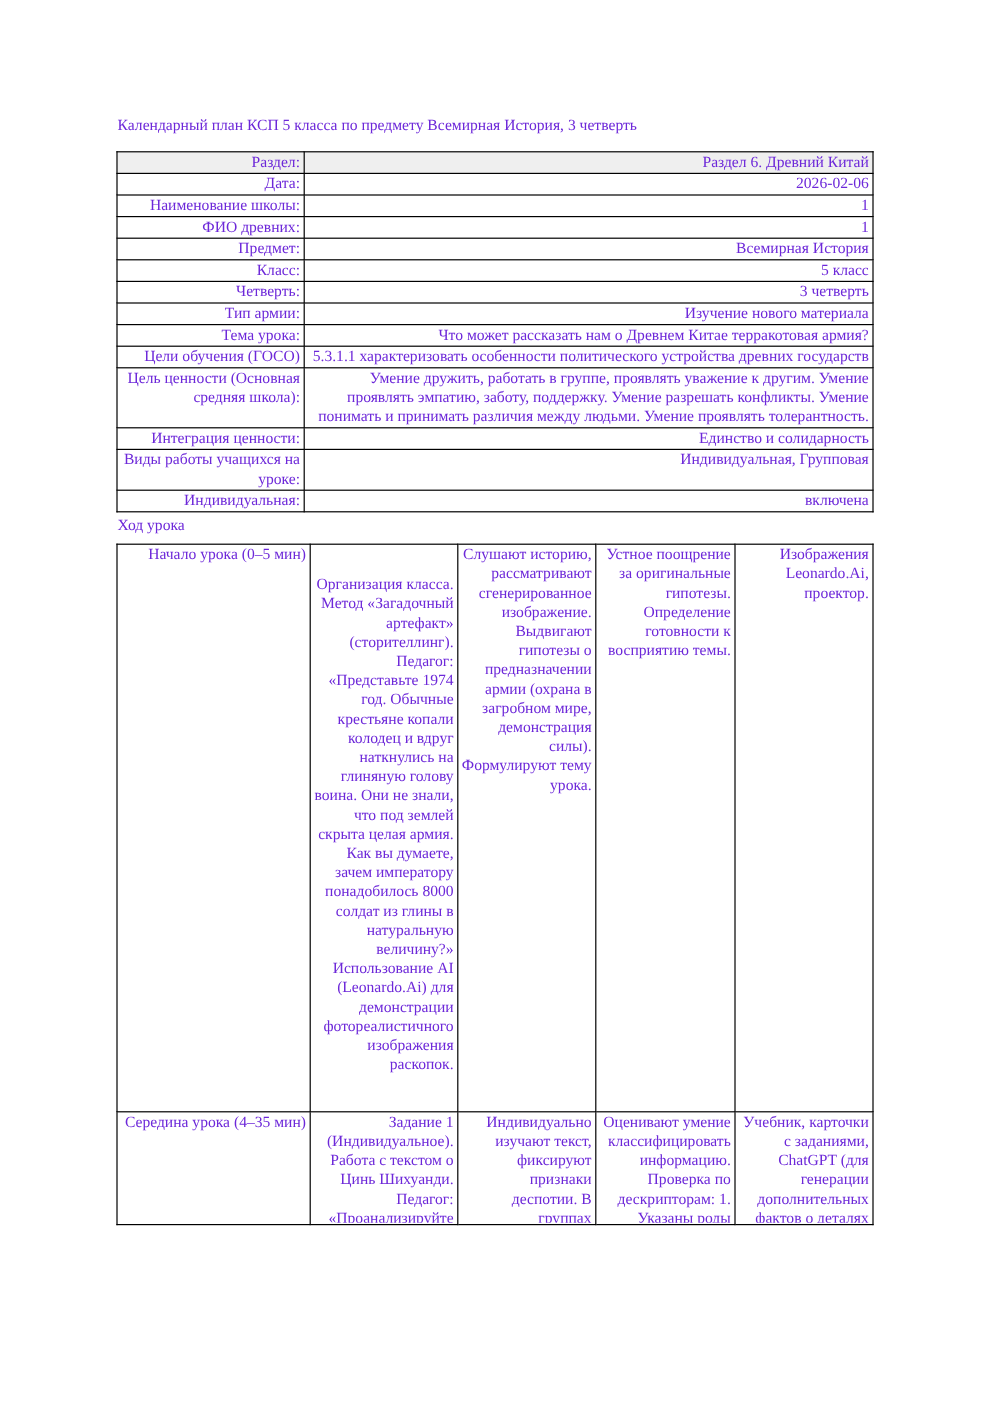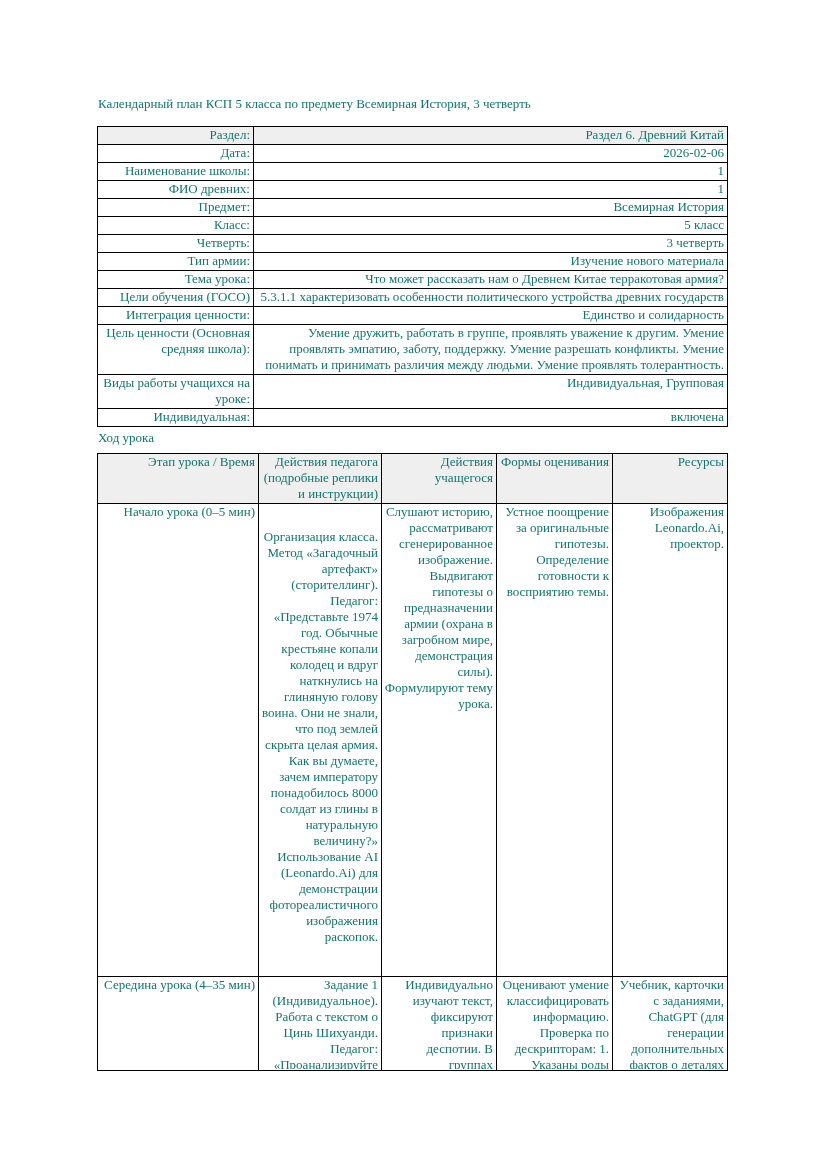--- a/index.html
+++ b/index.html
@@ -5,21 +5,21 @@
   html, body { margin: 0; padding: 0; background: #ffffff; }
   .page {
     position: relative;
     width: 762px;
     height: 1170px;
     background: #ffffff;
     overflow: hidden;
     font-family: "Liberation Serif", "DejaVu Serif", serif;
     font-size: 13px;
     line-height: 16px;
-    color: #0f766e;
+    color: #6d28d9;
   }
   .content {
     position: absolute;
     left: 97px;
     top: 96px;
     width: 630px;
   }
   .doc-title { margin: 0 0 14px 1px; white-space: nowrap; }
   table {
     border-collapse: collapse;
@@ -88,26 +88,26 @@
         </tr>
         <tr>
           <td>Тема урока:</td>
           <td>Что может рассказать нам о Древнем Китае терракотовая армия?</td>
         </tr>
         <tr>
           <td>Цели обучения (ГОСО)</td>
           <td>5.3.1.1 характеризовать особенности политического устройства древних государств</td>
         </tr>
         <tr>
+          <td>Цель ценности (Основная средняя школа):</td>
+          <td>Умение дружить, работать в группе, проявлять уважение к другим. Умение проявлять эмпатию, заботу, поддержку. Умение разрешать конфликты. Умение понимать и принимать различия между людьми. Умение проявлять толерантность.</td>
+        </tr>
+        <tr>
           <td>Интеграция ценности:</td>
           <td>Единство и солидарность</td>
-        </tr>
-        <tr>
-          <td>Цель ценности (Основная средняя школа):</td>
-          <td>Умение дружить, работать в группе, проявлять уважение к другим. Умение проявлять эмпатию, заботу, поддержку. Умение разрешать конфликты. Умение понимать и принимать различия между людьми. Умение проявлять толерантность.</td>
         </tr>
         <tr>
           <td>Виды работы учащихся на уроке:</td>
           <td>Индивидуальная, Групповая</td>
         </tr>
         <tr>
           <td>Индивидуальная:</td>
           <td>включена</td>
         </tr>
       </tbody>
@@ -117,27 +117,20 @@
 
     <table>
       <colgroup>
         <col style="width:161px">
           <col style="width:123px">
           <col style="width:115px">
           <col style="width:116px">
           <col style="width:115px">
       </colgroup>
       <tbody>
-        <tr class="shaded">
-          <th>Этап урока / Время</th>
-          <th>Действия педагога (подробные реплики и инструкции)</th>
-          <th>Действия учащегося</th>
-          <th>Формы оценивания</th>
-          <th>Ресурсы</th>
-        </tr>
         <tr>
           <td>Начало урока (0–5 мин)</td>
           <td>
               <div class="tall-cell">Организация класса. Метод «Загадочный артефакт» (сторителлинг). Педагог: «Представьте 1974 год. Обычные крестьяне копали колодец и вдруг наткнулись на глиняную голову воина. Они не знали, что под землей скрыта целая армия. Как вы думаете, зачем императору понадобилось 8000 солдат из глины в натуральную величину?» Использование AI (Leonardo.Ai) для демонстрации фотореалистичного изображения раскопок.</div>
             </td>
           <td>Слушают историю, рассматривают сгенерированное изображение. Выдвигают гипотезы о предназначении армии (охрана в загробном мире, демонстрация силы). Формулируют тему урока.</td>
           <td>Устное поощрение за оригинальные гипотезы. Определение готовности к восприятию темы.</td>
           <td>Изображения Leonardo.Ai, проектор.</td>
         </tr>
         <tr>

